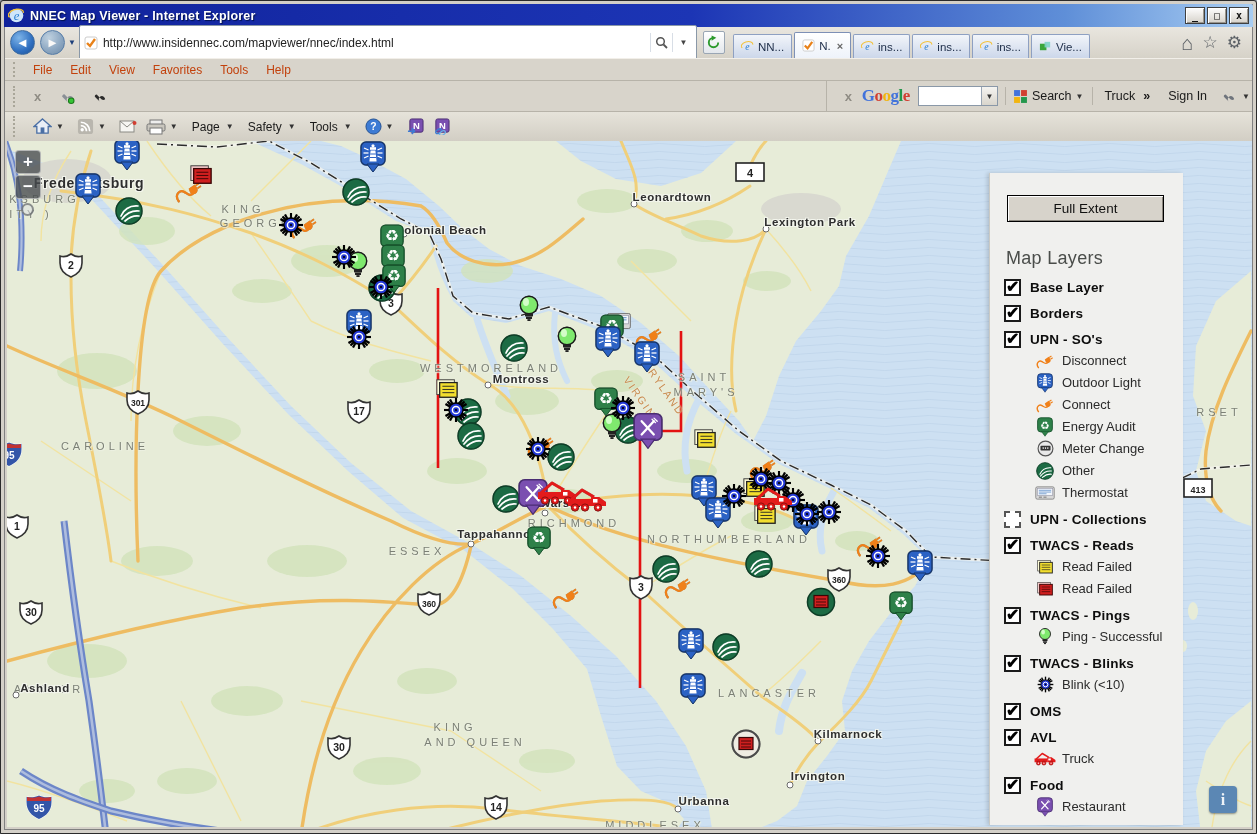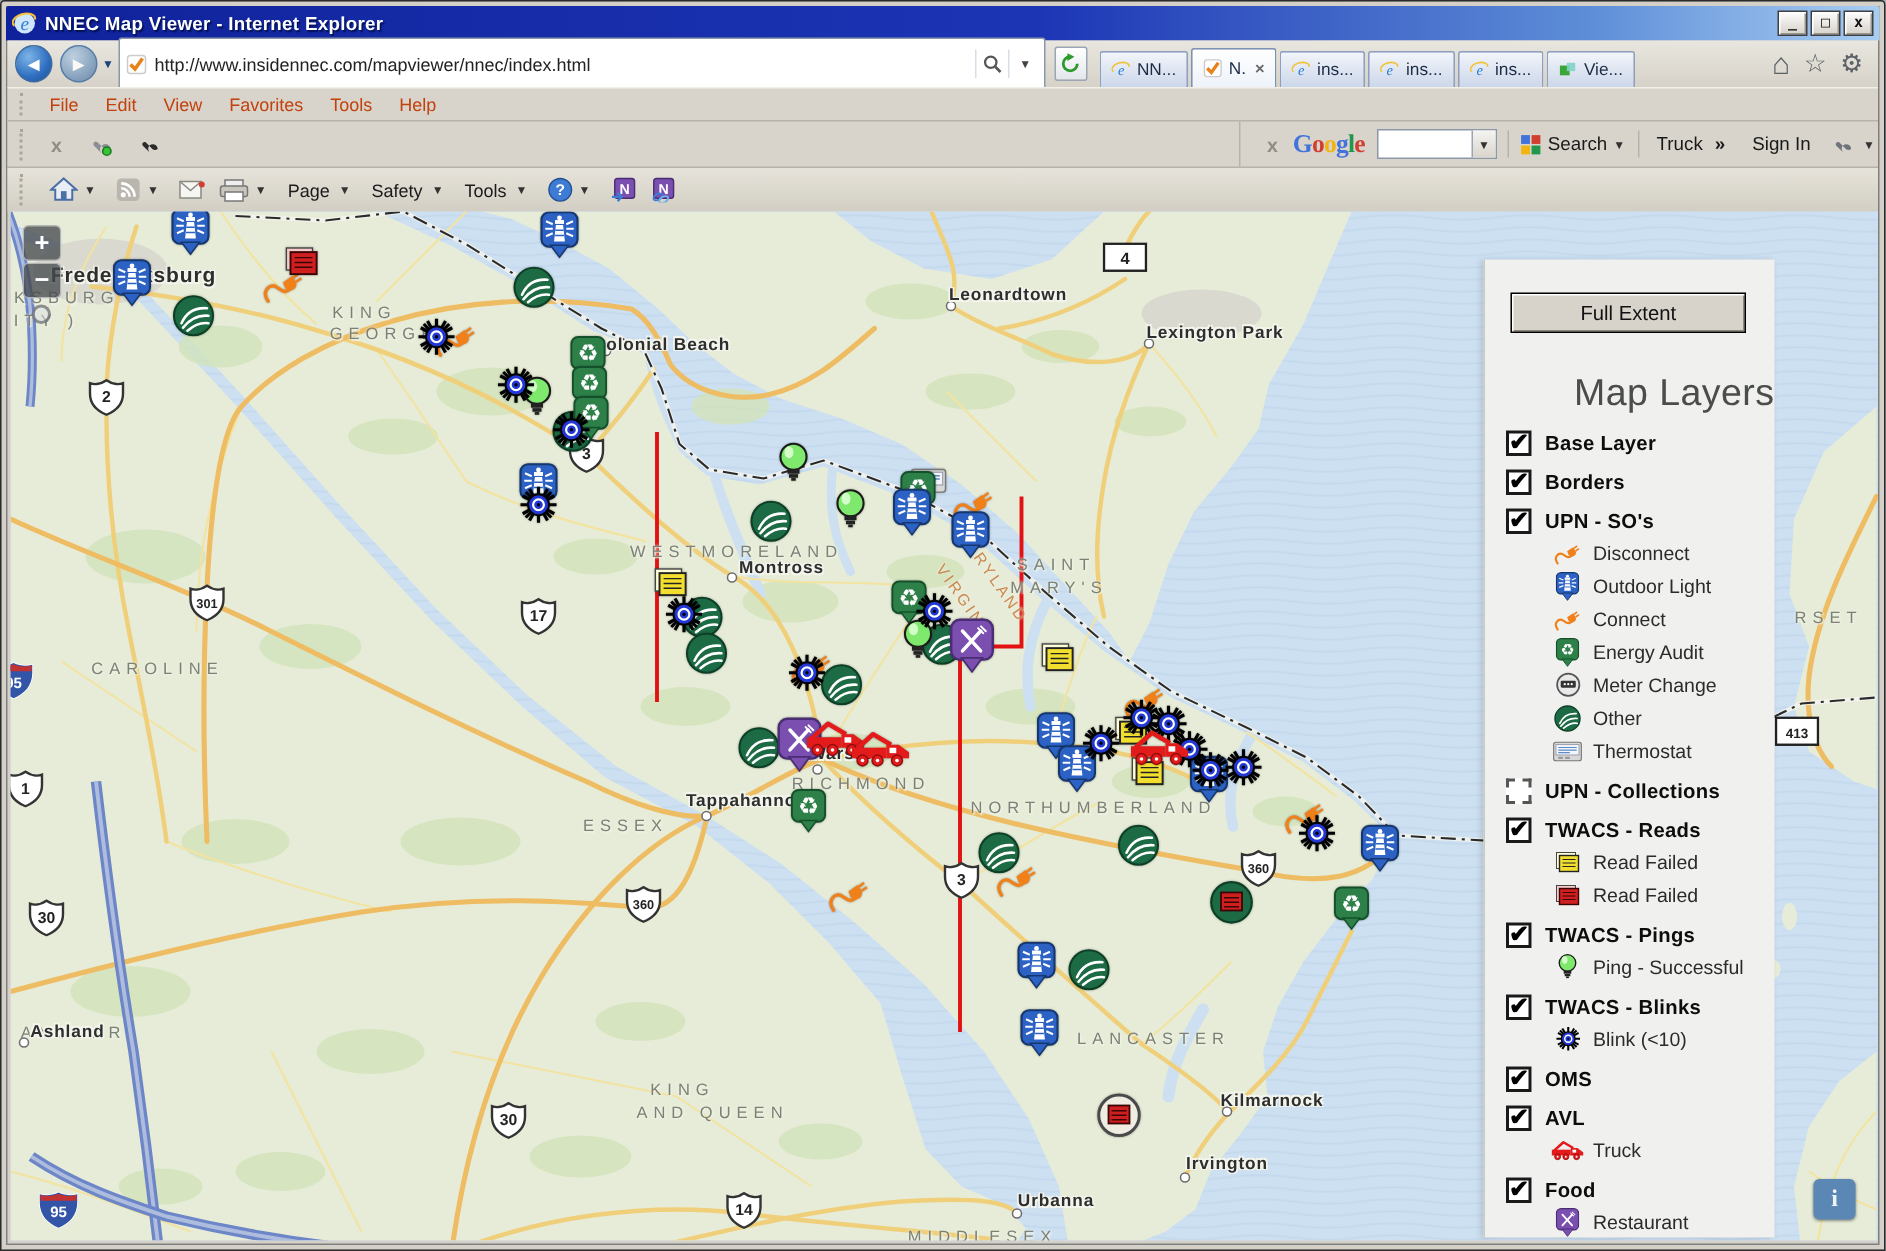--- a/index.html
+++ b/index.html
@@ -84,21 +84,21 @@
     border-radius:4px; font-size:17px; font-weight:bold; display:flex; align-items:center; justify-content:center; }
   #compass { position:absolute; left:14px; top:62px; width:13px; height:13px; border-radius:50%; border:2px solid rgba(80,84,88,.6); background:rgba(220,224,228,.5); }
 
   #info-btn { position:absolute; left:1202px; top:645px; width:28px; height:27px; background:#5b87b4; border-radius:4px; color:#eef3f8;
     font-weight:bold; font-size:16px; display:flex; align-items:center; justify-content:center; font-family:"Liberation Serif",serif; box-shadow:0 1px 2px rgba(0,0,0,.4); }
 
   
   #panel { position:absolute; left:982px; top:32px; width:194px; height:652px; background:#f0f0ee; border-left:1px solid #c9c9c4; box-shadow:-2px 0 4px rgba(0,0,0,.15); padding:22px 0 0 14px; overflow:hidden; }
   #full-extent { display:block; width:157px; height:27px; margin-left:3px; background:#d7d3cb; border:1px solid #000;
     box-shadow:inset 1px 1px 0 #fff, inset -1px -1px 0 #8a867e; font-size:13.5px; color:#111; text-align:center; line-height:25px; font-family:"Liberation Sans",sans-serif; }
-  #panel-title { font-size:25px; color:#4a4d4a; margin:26px 0 10px 2px; letter-spacing:.3px;text-align:right; }
+  #panel-title { font-size:18px; color:#4a4d4a; margin:26px 0 10px 2px; letter-spacing:.3px; }
   .layer-row { display:flex; align-items:center; margin-top:9px; }
   .chk { width:17px; height:17px; background:#fff; border:2px solid #1a1a1a; margin-right:9px; position:relative; flex:none; }
   .chk.dashed { border:2px dashed #555; }
   .chk .tick { position:absolute; left:0px; top:-4px; font-size:16px; font-weight:bold; color:#000; }
   .layer-label { font-size:13.5px; font-weight:bold; color:#0d0d0d; letter-spacing:.2px; }
   .legend-row { display:flex; align-items:center; margin:3px 0 0 30px; height:19px; }
   .legend-ico { width:22px; display:flex; justify-content:center; margin-right:6px; flex:none; }
   .legend-label { font-size:13px; color:#2b2b2b; }
 </style>
 </head>

